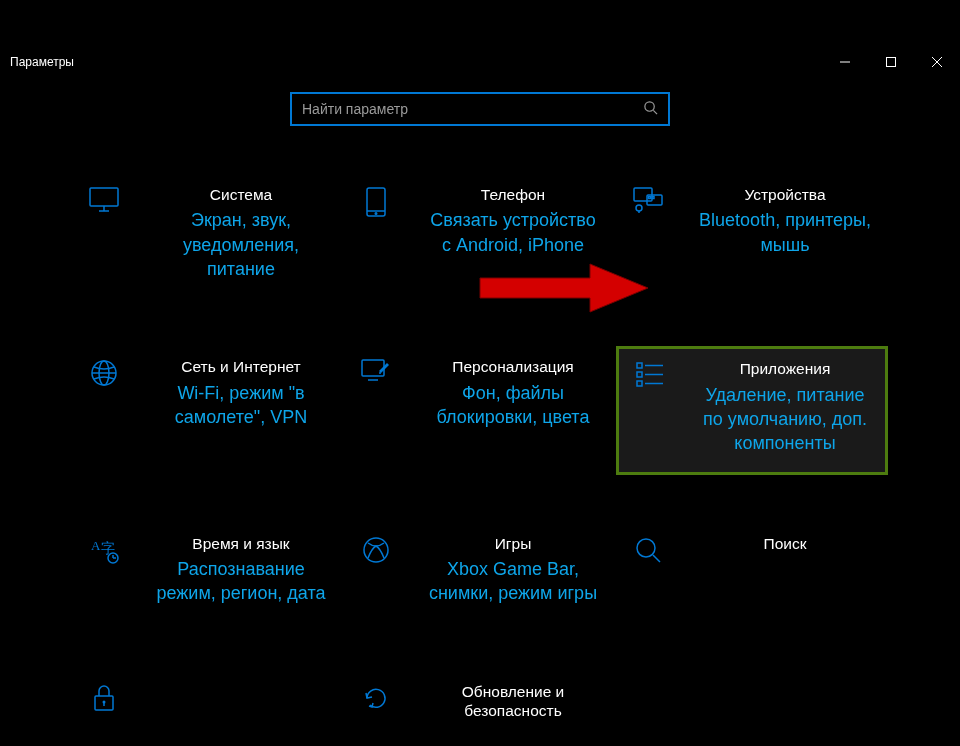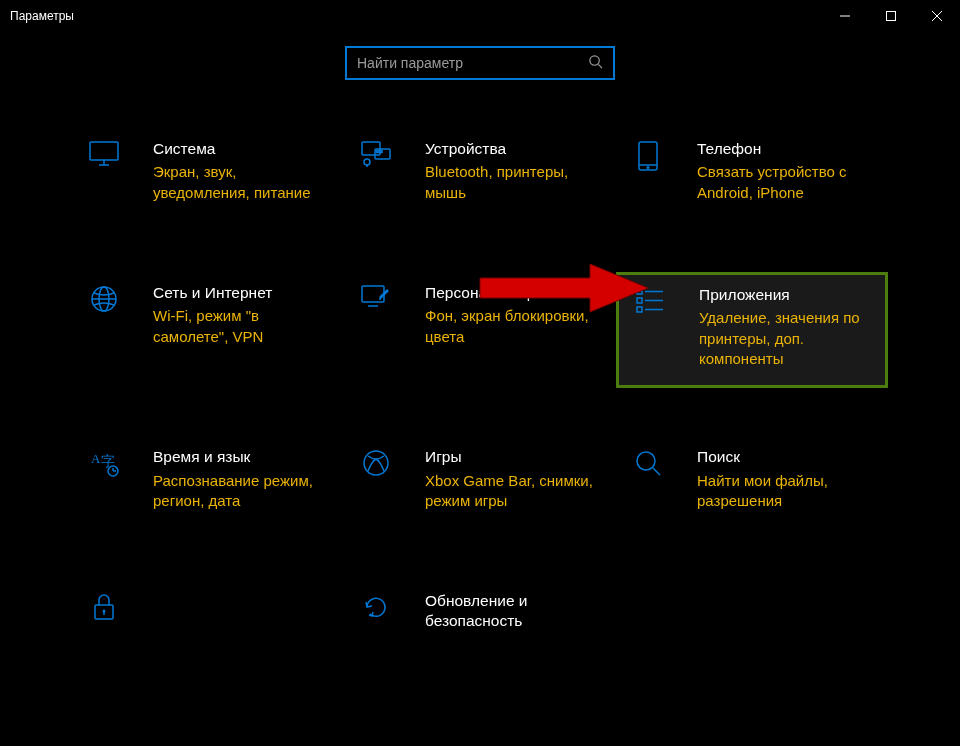--- a/index.html
+++ b/index.html
@@ -1,34 +1,34 @@
 <!DOCTYPE html>
 <html><head>
 <meta charset="utf-8">
 <style>
   * { margin: 0; padding: 0; box-sizing: border-box; }
   html, body { width: 960px; height: 746px; background: #000; font-family: "Segoe UI", Arial, sans-serif; color: #fff; overflow: hidden; }
-  .titlebar { height: 32px; display: flex; align-items: center; justify-content: space-between; padding-left: 10px; }
+  .titlebar { height: 32px; display: flex; align-items: center; justify-content: space-between; padding-left: 10px; margin-top: 46px; }
   .titlebar-title { font-size: 12px; color: #fff; }
   .win-controls { display: flex; height: 100%; }
   .win-btn { width: 46px; height: 32px; display: flex; align-items: center; justify-content: center; color: #fff; }
   .win-btn svg { stroke: #fff; }
   .search-wrap { display: flex; justify-content: center; margin-top: 14px; margin-bottom: 48px; }
-  .search-box { width: 270px; height: 34px; border: 2px solid #0078d4; background: #000; display: flex; align-items: center; padding: 0 10px; }
+  .search-box { width: 380px; height: 34px; border: 2px solid #0078d4; background: #000; display: flex; align-items: center; padding: 0 10px; }
   .search-input { flex: 1; background: transparent; border: none; outline: none; color: #fff; font-size: 14px; }
   .search-input::placeholder { color: #9a9a9a; }
   .search-icon { color: #9a9a9a; }
   .grid { display: grid; grid-template-columns: repeat(3, 1fr); column-gap: 0; row-gap: 48px; padding: 0 72px 40px 72px; }
-  .tile { display: flex; gap: 32px; padding: 10px 14px 16px 14px; border: 1px solid transparent; min-height: 96px; cursor: default; }
+  .tile { display: flex; gap: 32px; padding: 10px 14px 16px 14px; border: 1px solid transparent; min-height: 96px; cursor: default; text-align: center; }
   .tile.highlighted { background: #1a1a1a; border: 3px solid #4d7c0f; position: relative; }
   .tile-icon { width: 34px; flex: 0 0 34px; display: flex; justify-content: center; padding-top: 2px; }
   .tile-icon svg { stroke: #0078d4; fill: none; stroke-width: 1.5; }
   .tile-text { flex: 1; min-width: 0; }
   .tile-title { font-size: 15.5px; color: #fff; line-height: 1.25; margin-bottom: 4px; }
-  .tile-desc { font-size: 15px; color: #eab308; line-height: 1.35; }
+  .tile-desc { font-size: 18px; color: #0ea5e9; line-height: 1.35; }
   .arrow-annot { position: absolute; pointer-events: none; }
 </style>
 </head>
 <body>
 
 <div class="titlebar">
   <div class="titlebar-title">Параметры</div>
   <div class="win-controls">
     <div class="win-btn">
       <svg width="10" height="10">
@@ -72,51 +72,51 @@
         </svg>
     </div>
     <div class="tile-text">
       <div class="tile-title">Система</div>
       <div class="tile-desc">Экран, звук, уведомления, питание</div>
     </div>
   </div>
 
   <div class="tile">
     <div class="tile-icon">
+      <svg width="20" height="30" viewBox="0 0 20 30">
+          <rect x="1" y="1" width="18" height="28" rx="2"></rect>
+          <line x1="1" y1="24" x2="19" y2="24"></line>
+          <circle cx="10" cy="26.5" r="0.8" fill="#0078d4"></circle>
+        </svg>
+    </div>
+    <div class="tile-text">
+      <div class="tile-title">Телефон</div>
+      <div class="tile-desc">Связать устройство с Android, iPhone</div>
+    </div>
+  </div>
+
+  <div class="tile">
+    <div class="tile-icon">
       <svg width="30" height="26" viewBox="0 0 30 26">
           <rect x="1" y="1" width="18" height="13" rx="1"></rect>
           <rect x="14" y="8" width="15" height="10" rx="1"></rect>
           <rect x="15.5" y="9.5" width="2" height="2"></rect>
           <rect x="19" y="9.5" width="2" height="2"></rect>
           <circle cx="6" cy="21" r="3"></circle>
           <line x1="6" y1="24" x2="6" y2="26"></line>
         </svg>
     </div>
     <div class="tile-text">
       <div class="tile-title">Устройства</div>
       <div class="tile-desc">Bluetooth, принтеры, мышь</div>
     </div>
   </div>
 
   <div class="tile">
     <div class="tile-icon">
-      <svg width="20" height="30" viewBox="0 0 20 30">
-          <rect x="1" y="1" width="18" height="28" rx="2"></rect>
-          <line x1="1" y1="24" x2="19" y2="24"></line>
-          <circle cx="10" cy="26.5" r="0.8" fill="#0078d4"></circle>
-        </svg>
-    </div>
-    <div class="tile-text">
-      <div class="tile-title">Телефон</div>
-      <div class="tile-desc">Связать устройство с Android, iPhone</div>
-    </div>
-  </div>
-
-  <div class="tile">
-    <div class="tile-icon">
       <svg width="28" height="28" viewBox="0 0 28 28">
           <circle cx="14" cy="14" r="12"></circle>
           <ellipse cx="14" cy="14" rx="5" ry="12"></ellipse>
           <line x1="2" y1="14" x2="26" y2="14"></line>
           <path d="M4 8 Q14 12 24 8"></path>
           <path d="M4 20 Q14 16 24 20"></path>
         </svg>
     </div>
     <div class="tile-text">
       <div class="tile-title">Сеть и Интернет</div>
@@ -128,38 +128,38 @@
     <div class="tile-icon">
       <svg width="30" height="26" viewBox="0 0 30 26">
           <rect x="1" y="1" width="22" height="16" rx="1"></rect>
           <line x1="7" y1="21" x2="17" y2="21"></line>
           <path d="M20 14 L28 6 L26 4 L18 12 Z" fill="#0078d4" stroke="none"></path>
           <line x1="18" y1="14" x2="20" y2="14"></line>
         </svg>
     </div>
     <div class="tile-text">
       <div class="tile-title">Персонализация</div>
-      <div class="tile-desc">Фон, экран блокировки, цвета</div>
+      <div class="tile-desc">Фон, файлы блокировки, цвета</div>
     </div>
   </div>
 
   <div class="tile highlighted">
     <div class="tile-icon">
       <svg width="28" height="26" viewBox="0 0 28 26">
           <rect x="1" y="2" width="5" height="5"></rect>
           <line x1="9" y1="4.5" x2="27" y2="4.5"></line>
           <rect x="1" y="11" width="5" height="5"></rect>
           <line x1="9" y1="13.5" x2="27" y2="13.5"></line>
           <rect x="1" y="20" width="5" height="5"></rect>
           <line x1="9" y1="22.5" x2="27" y2="22.5"></line>
         </svg>
     </div>
     <div class="tile-text">
       <div class="tile-title">Приложения</div>
-      <div class="tile-desc">Удаление, значения по принтеры, доп. компоненты</div>
+      <div class="tile-desc">Удаление, питание по умолчанию, доп. компоненты</div>
     </div>
   </div>
 
 
   <div class="tile">
     <div class="tile-icon">
       <svg width="30" height="28" viewBox="0 0 30 28">
           <text x="2" y="14" font-size="13" fill="#0078d4" stroke="none" font-family="Segoe UI">A</text>
           <text x="12" y="17" font-size="14" fill="#0078d4" stroke="none" font-family="Segoe UI">字</text>
           <circle cx="24" cy="22" r="5"></circle>
@@ -190,21 +190,20 @@
 
   <div class="tile">
     <div class="tile-icon">
       <svg width="28" height="28" viewBox="0 0 28 28">
           <circle cx="12" cy="12" r="9"></circle>
           <line x1="19" y1="19" x2="26" y2="26"></line>
         </svg>
     </div>
     <div class="tile-text">
       <div class="tile-title">Поиск</div>
-      <div class="tile-desc">Найти мои файлы, разрешения</div>
     </div>
   </div>
 
   <div class="tile">
     <div class="tile-icon">
       <svg width="24" height="28" viewBox="0 0 24 28">
           <rect x="3" y="12" width="18" height="14" rx="1"></rect>
           <path d="M7 12 L7 7 A5 5 0 0 1 17 7 L17 12"></path>
           <circle cx="12" cy="18" r="1.5" fill="#0078d4" stroke="none"></circle>
           <line x1="12" y1="19" x2="12" y2="22"></line>

